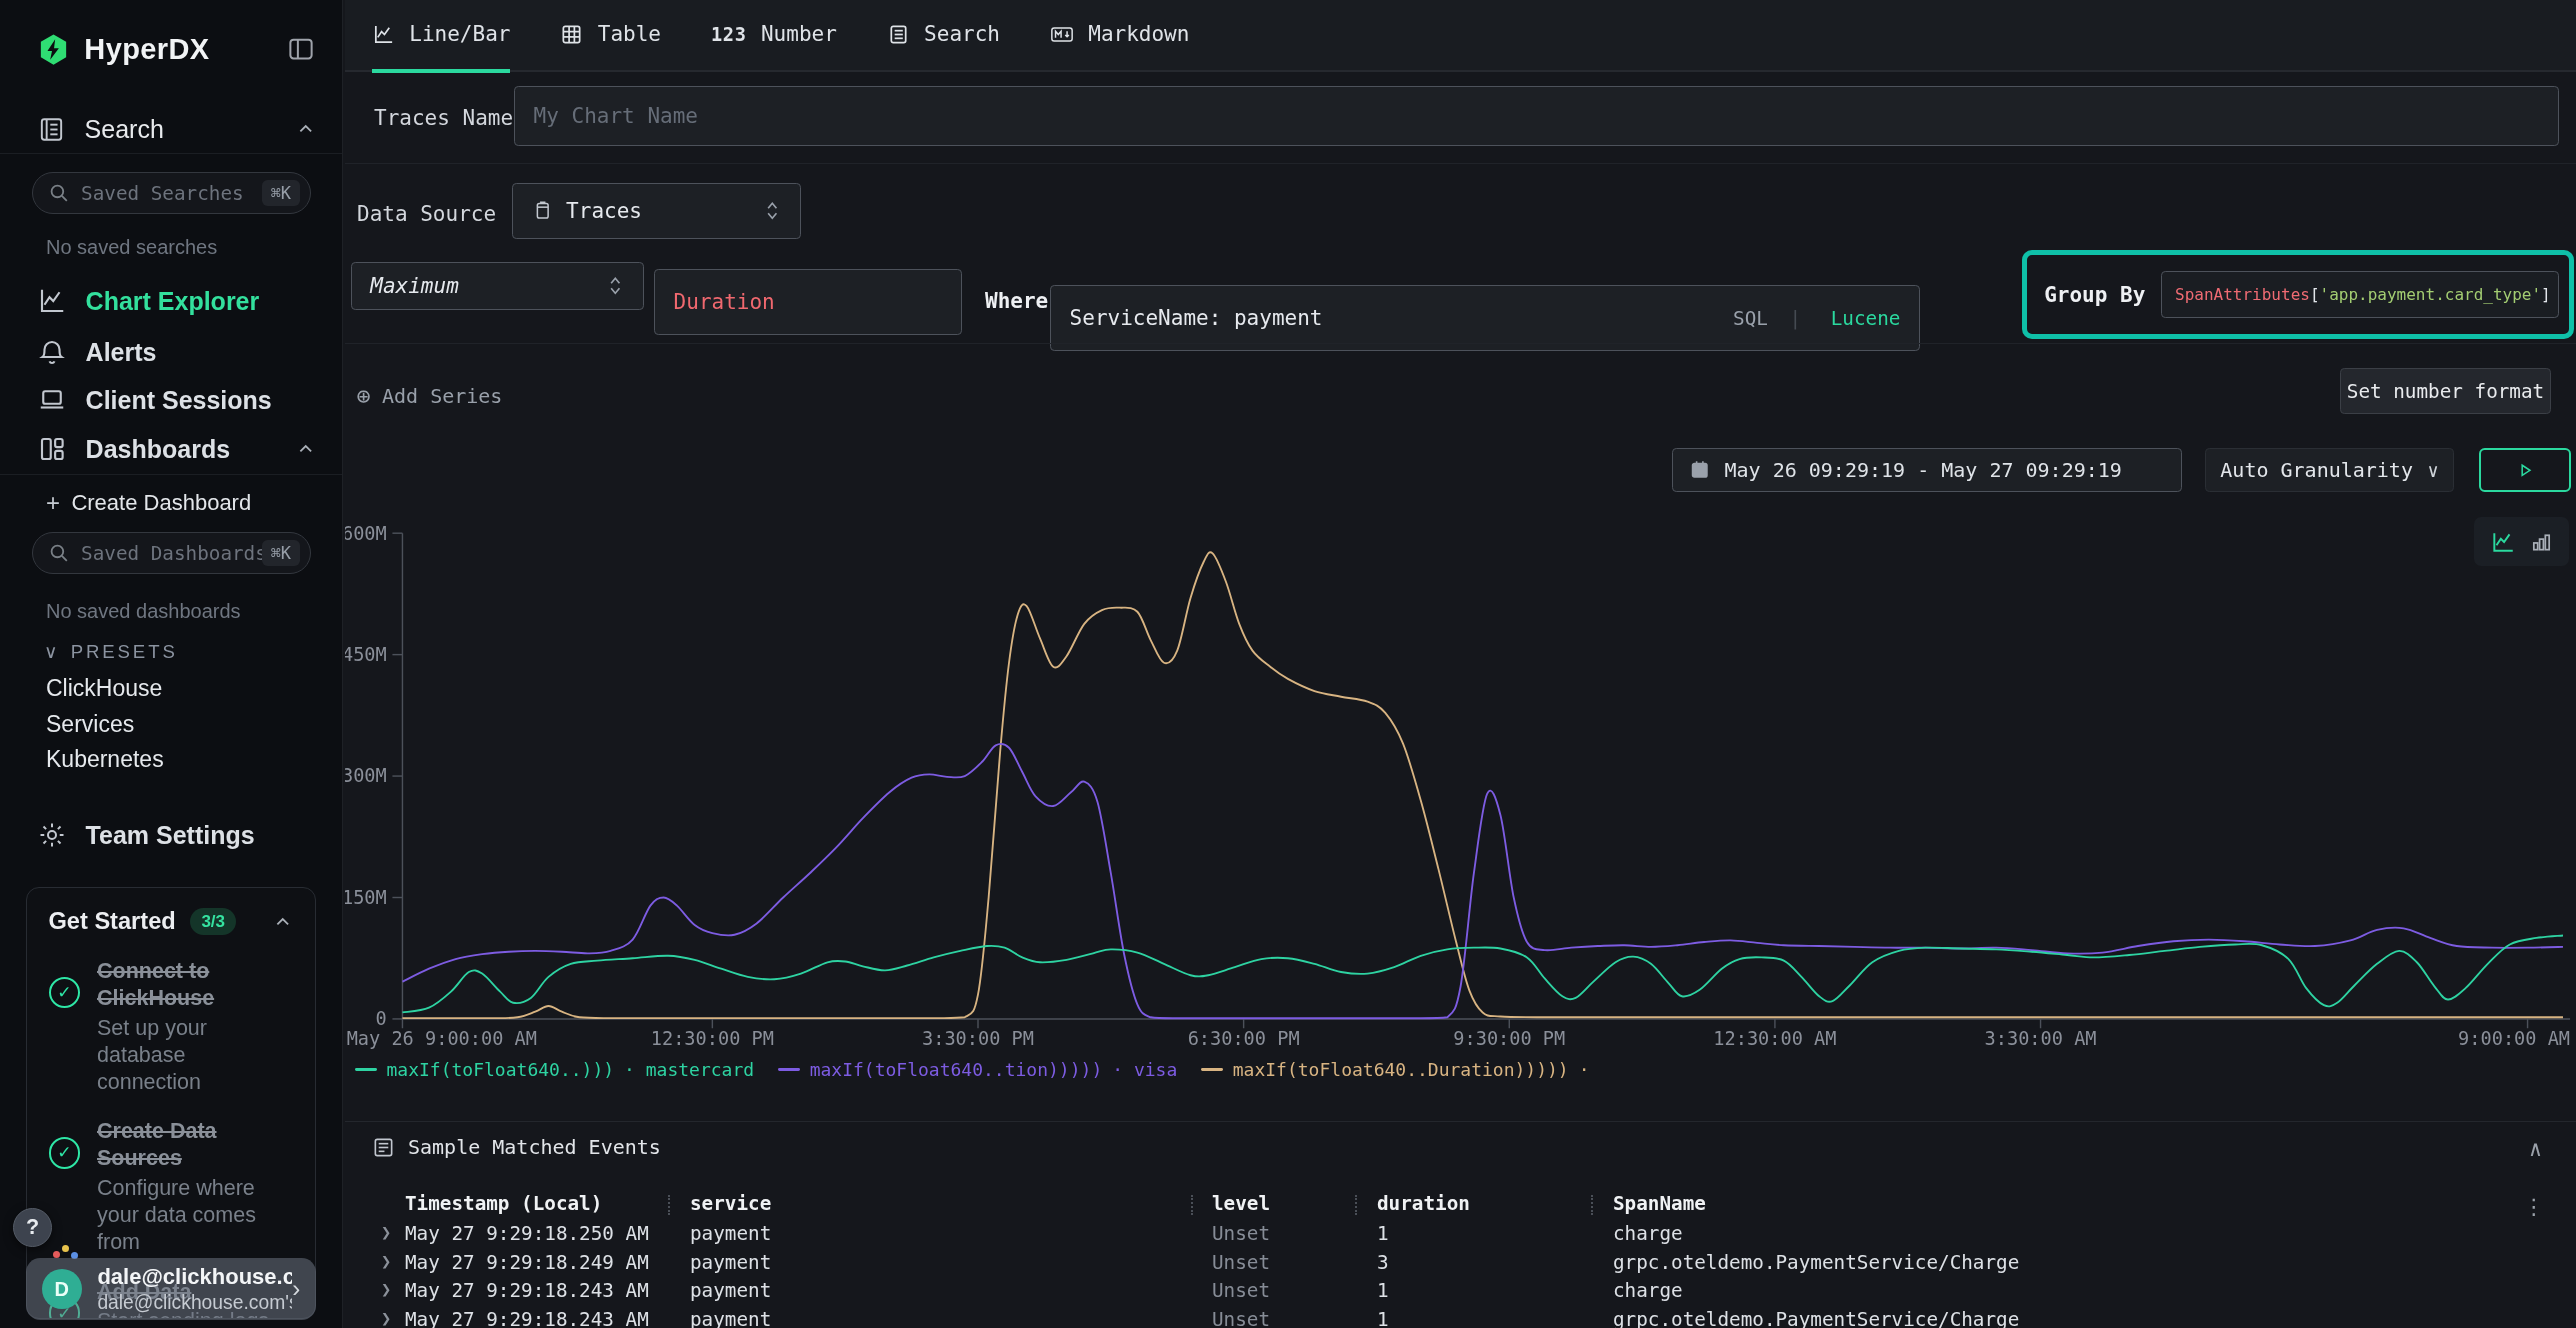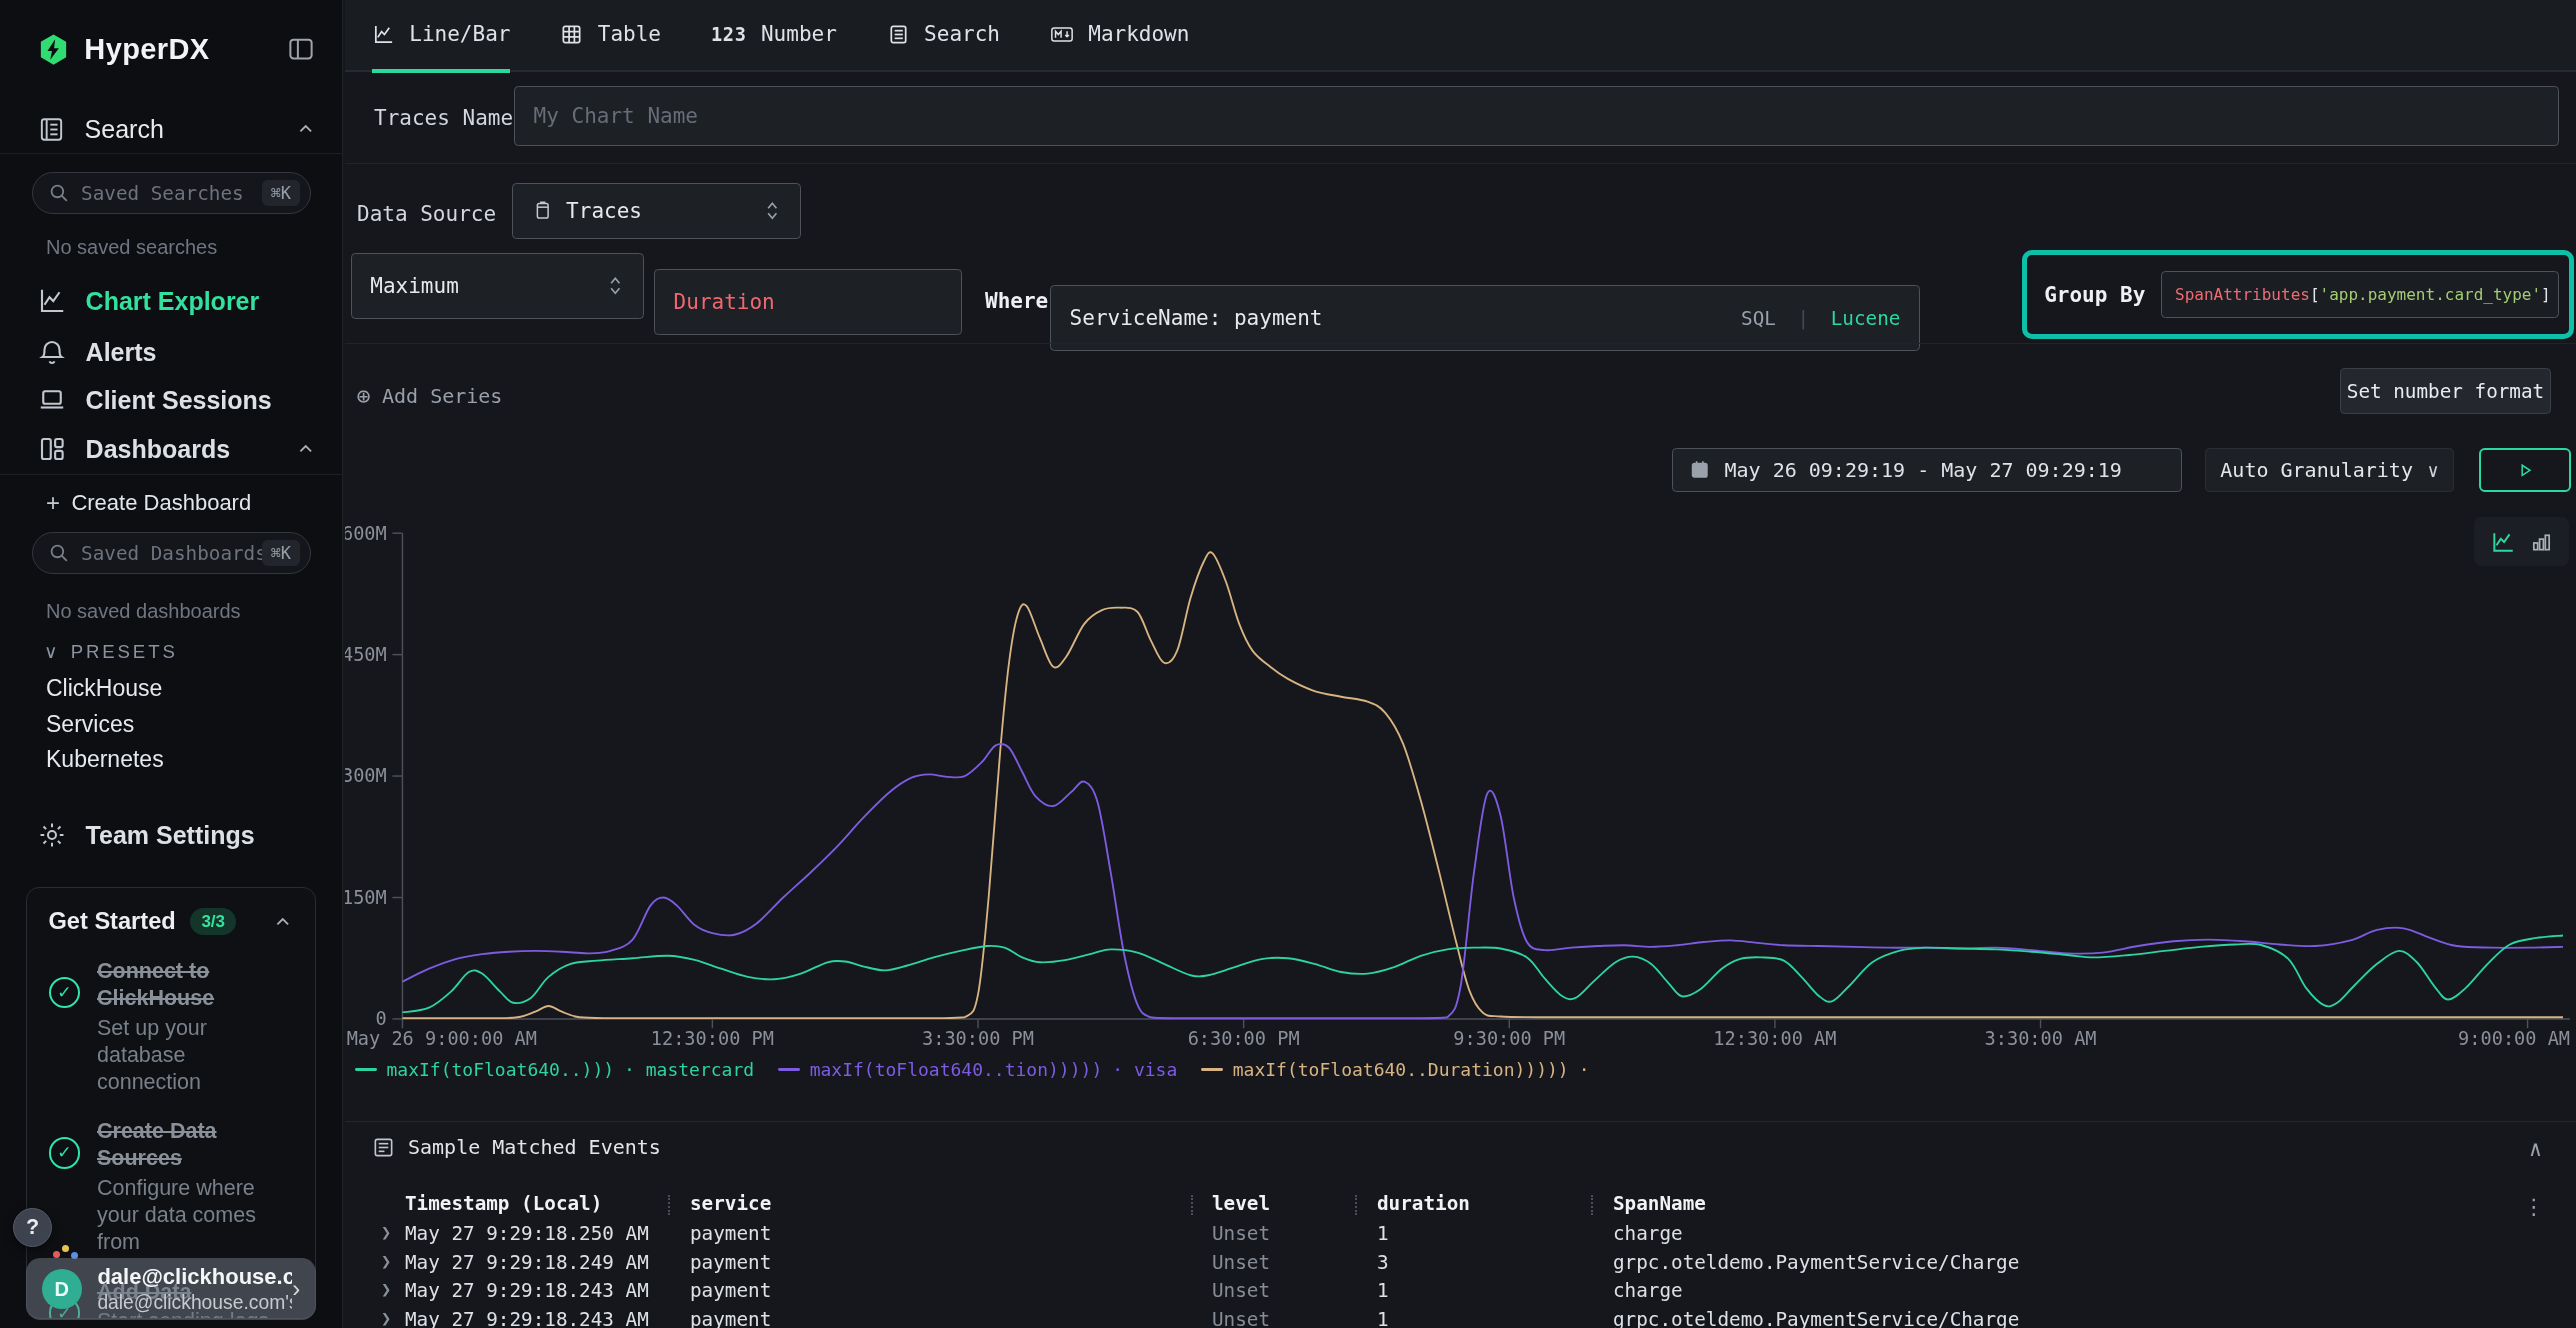--- a/index.html
+++ b/index.html
@@ -74,21 +74,21 @@
               display:flex; align-items:center; padding:0 18.6px; }
   .inputbox input { background:transparent; border:none; outline:none; width:100%;
                     font-family:"DejaVu Sans Mono","Liberation Mono",monospace; font-size:21px; color:#e4e7ec; }
   .inputbox input::placeholder { color:#666d78; }
   .divider { position:absolute; left:0; right:0; height:1.4px; background:#202329; }
   .selicon { margin-left:auto; flex:0 0 auto; }
   .val { color:#e6e9ee; font-size:21px; }
   .red { color:#f0686f; }
   .where-lbl { position:absolute; color:#eef0f3; font-size:21px; font-weight:bold; }
   .sql-lucene { margin-left:auto; font-size:19.3px; white-space:nowrap; }
-  .sql-lucene .sql { color:#9aa1ab; } .sql-lucene .bar { color:#454a52; padding:0 10px; } .sql-lucene .lucene { color:#2bd99f; }
+  .sql-lucene .sql { color:#9aa1ab; } .sql-lucene .bar { color:#454a52; padding:0 10px; } .sql-lucene .lucene { color:#2bd99f;margin-left:8px; }
   .gb-ring { position:absolute; left:1677px; top:250px; width:552px; height:89px; border:5.7px solid #0fc0a8;
              border-radius:10px; display:flex; align-items:center; padding:4px 10px; background:#15171c; }
   .gb-label { color:#eef0f3; font-size:21px; font-weight:bold; margin:0 15.7px 0 7.2px; white-space:nowrap; }
   .gb-input { flex:1; height:47px; background:#1a1d22; border:1.4px solid #4d525b; border-radius:4.3px;
               display:flex; align-items:center; padding:0 13px; font-size:16px; white-space:nowrap; overflow:hidden; }
   .gb-fn { color:#ef6b73; } .gb-br { color:#e2e5ea; } .gb-str { color:#a3cd72; }
   .addseries { position:absolute; left:11.4px; top:374px; height:44px; display:flex; align-items:center; gap:11.4px;
                color:#99a0aa; font-size:20px; cursor:pointer; }
   .addseries .circ { font-size:23.6px; }
   .btn { position:absolute; background:#24272d; border:1.4px solid #3b3f46; border-radius:4.3px; color:#e9ebee;
@@ -340,21 +340,21 @@
           <line x1="6" y1="8" x2="18" y2="8"></line>
           <line x1="9" y1="2.5" x2="15" y2="2.5"></line>
         </svg>
       <span class="val mono">Traces</span>
       <svg class="ic selicon" width="18.6" height="21.5" viewBox="0 0 20 26" fill="none" stroke="#9aa1ab" stroke-width="2">
           <polyline points="5,10 10,4 15,10"></polyline>
           <polyline points="5,16 10,22 15,16"></polyline>
         </svg>
     </div>
 
-    <div class="inputbox" style="left:5.7px; top:253px; width:293px; height:66px;">
+    <div class="inputbox" style="left:5.7px; top:262px; width:293px; height:48px;font-style:italic;">
       <span class="val mono">Maximum</span>
       <svg class="ic selicon" width="18.6" height="21.5" viewBox="0 0 20 26" fill="none" stroke="#9aa1ab" stroke-width="2">
           <polyline points="5,10 10,4 15,10"></polyline>
           <polyline points="5,16 10,22 15,16"></polyline>
         </svg>
     </div>
     <div class="inputbox" style="left:309px; top:269px; width:308px; height:66px;">
       <span class="val mono red">Duration</span>
     </div>
     <div class="where-lbl mono" style="left:640px; top:289px;">Where</div>

